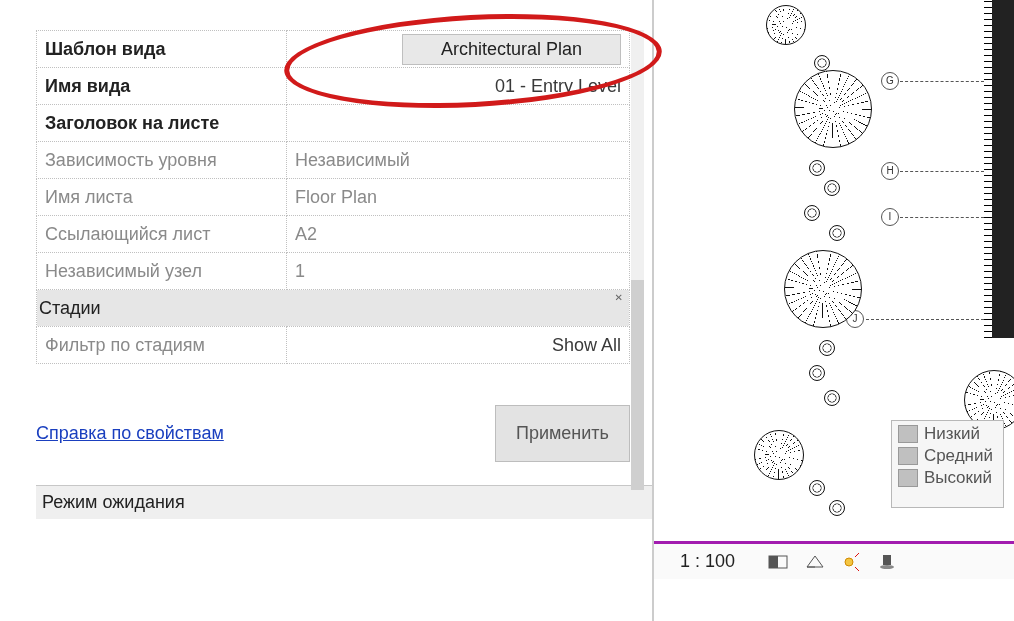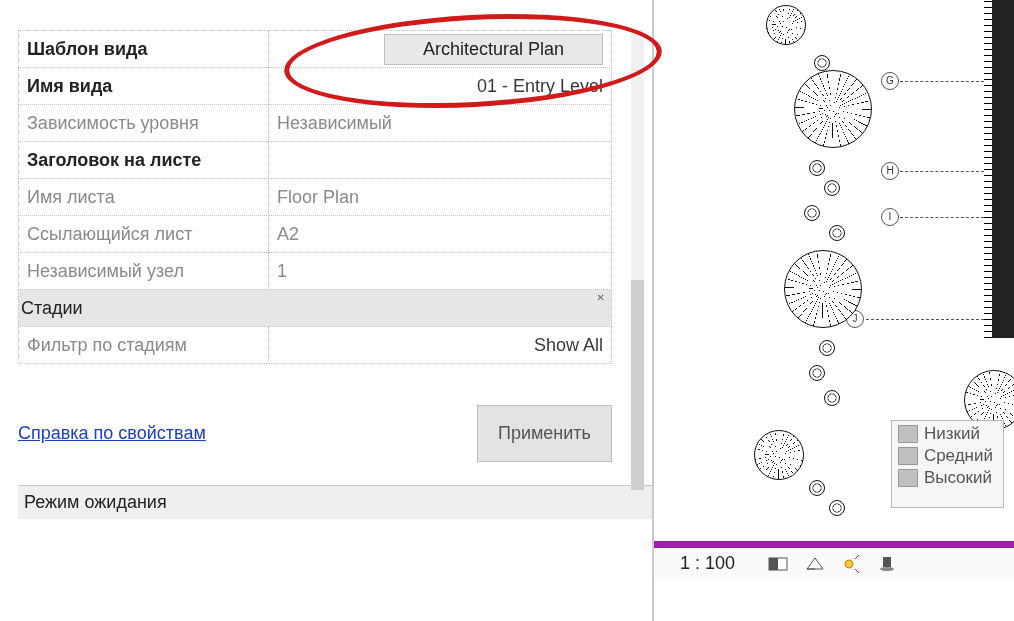--- a/index.html
+++ b/index.html
@@ -8,21 +8,21 @@
     font-family: "Segoe UI", Arial, sans-serif;
     font-size: 17px;
     background: #fff;
     width: 1014px;
     height: 621px;
     overflow: hidden;
     position: relative;
   }
   .panel {
     position: absolute;
-    left: 18px;
+    left: 36px;
     top: 30px;
     width: 594px;
   }
   .prop-table {
     width: 100%;
     border-collapse: collapse;
     background: #fff;
   }
   .prop-table tr { height: 37px; }
   .prop-table td {
@@ -165,21 +165,21 @@
     z-index: 5;
   }
   .detail-popup .row { display: flex; align-items: center; padding: 1px 4px; cursor: pointer; }
   .detail-popup .sw { width: 20px; height: 18px; background: #c0c0c0; margin-right: 6px; border:1px solid #999; }
 
   .view-controls {
     position: absolute;
     left: 0; right: 0;
     bottom: 42px;
     height: 38px;
-    border-top: 7px solid #a21caf;
+    border-top: 3px solid #a21caf;
     display: flex;
     align-items: center;
     font-size: 18px;
     background: #fafafa;
   }
   .scale { padding: 4px 26px; color: #222; }
   .vc-icon { width: 30px; height: 24px; display:inline-flex; align-items:center; justify-content:center; margin: 0 3px; color:#555; }
   .scrollbar-thumb {
     position: absolute;
     left: 0; width: 13px;
@@ -202,26 +202,26 @@
     <tbody id="rows-top">
         <tr>
           <td class="cell-label bold">Шаблон вида</td>
           <td class="normal"><span class="val-btn">Architectural Plan</span></td>
         </tr>
         <tr>
           <td class="cell-label bold">Имя вида</td>
           <td class="normal">01 - Entry Level</td>
         </tr>
         <tr>
+          <td class="cell-label bold">Заголовок на листе</td>
+          <td class="normal"></td>
+        </tr>
+        <tr>
           <td class="cell-label gray">Зависимость уровня</td>
           <td class="gray">Независимый</td>
-        </tr>
-        <tr>
-          <td class="cell-label bold">Заголовок на листе</td>
-          <td class="normal"></td>
         </tr>
         <tr>
           <td class="cell-label gray">Имя листа</td>
           <td class="gray">Floor Plan</td>
         </tr>
         <tr>
           <td class="cell-label gray">Ссылающийся лист</td>
           <td class="gray">A2</td>
         </tr>
         <tr>

